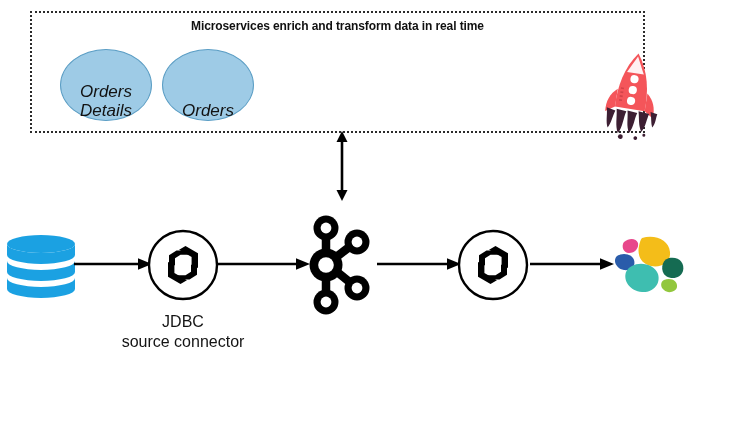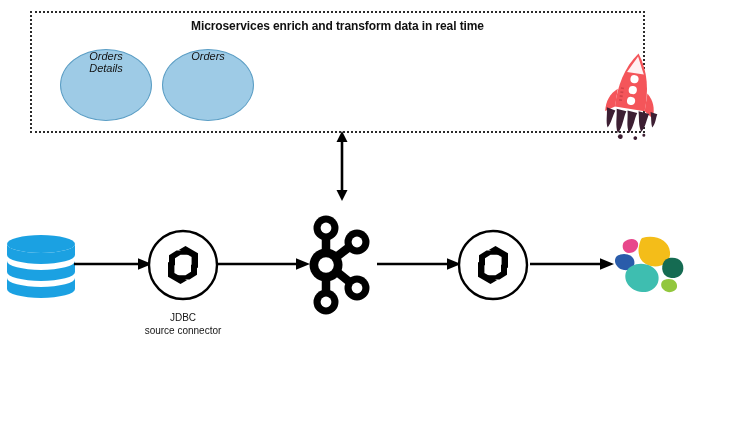--- a/index.html
+++ b/index.html
@@ -52,25 +52,25 @@
   }
   .svc {
     position: absolute;
     top: 0;
     height: 72px;
     border-radius: 50%;
     background: #9ecbe6;
     border: 1.3px solid #5a9dc4;
     box-sizing: border-box;
     display: flex;
-    align-items: flex-start;
+    align-items: flex-end;
     justify-content: center;
     text-align: center;
     font-style: italic;
-    font-size: 11px;
+    font-size: 17px;
     color: #121212;
     line-height: 1.12;
     padding: 0 4px;
   }
   .svc span { display: block; }
 
   
   .rocket {
     position: absolute;
     left: 565px;
@@ -125,21 +125,21 @@
     height: 16px;
   }
   .arrow-1 { left: 74px;  top: 256px; width: 78px; }
   .arrow-2 { left: 218px; top: 256px; width: 92px; }
   .arrow-3 { left: 377px; top: 256px; width: 84px; }
   .arrow-4 { left: 530px; top: 256px; width: 84px; }
 
   .conn-label {
     position: absolute;
     text-align: center;
-    font-size: 10px;
+    font-size: 16px;
     color: #141414;
     line-height: 1.28;
     width: 220px;
   }
   .label-jdbc { left: 73px;  top: 312px; }
   .label-es   { left: 386px; top: 312px; }
   .conn-label span { display: block; }
 </style>
 </head>
 <body>

